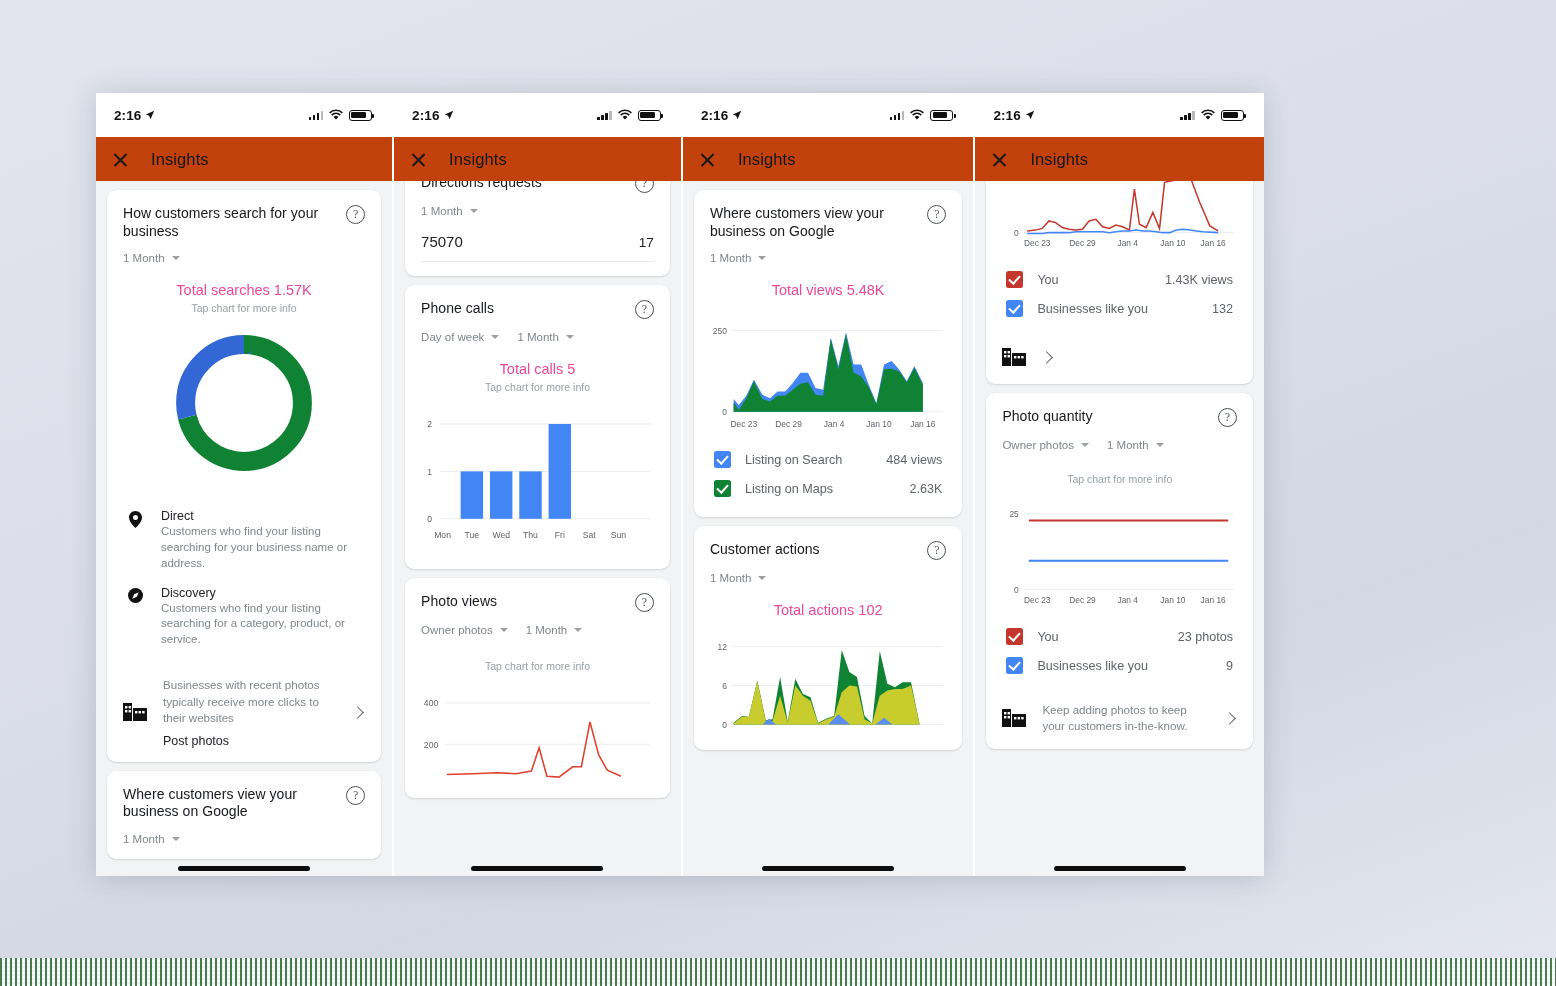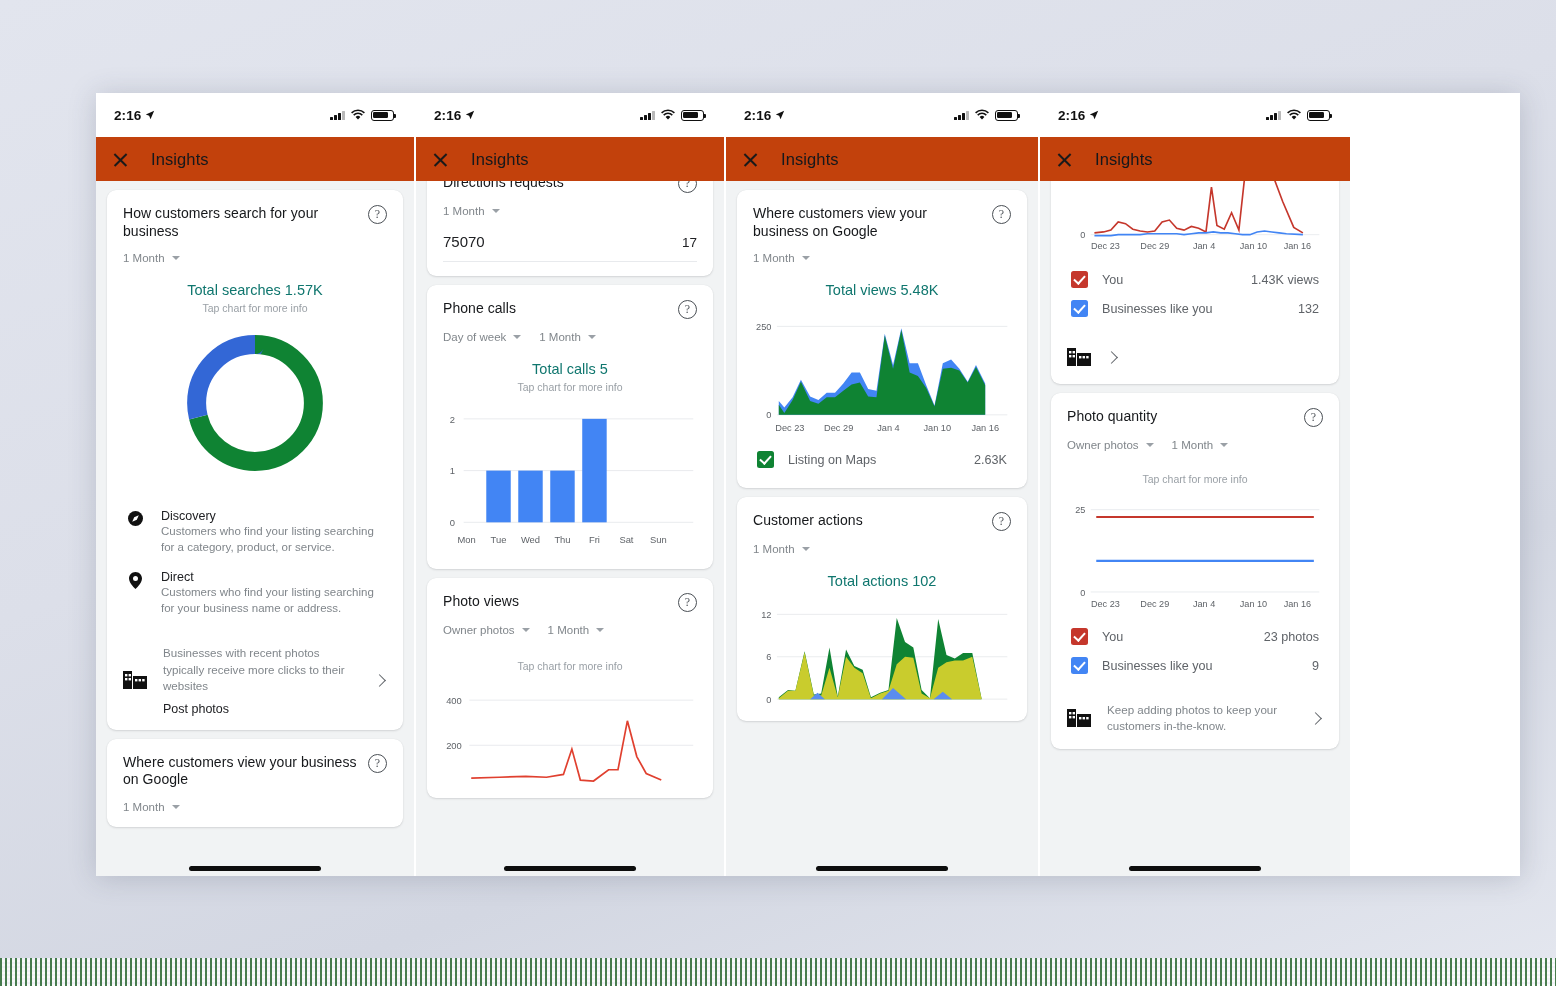--- a/index.html
+++ b/index.html
@@ -16,21 +16,21 @@
   }
   .noise-strip{
     position:absolute; left:0; right:0; bottom:0; height:28px;
     background:
       repeating-linear-gradient(90deg,#2e6b33 0 2px, transparent 2px 5px),
       repeating-linear-gradient(0deg,#ffffff 0 2px, transparent 2px 4px),
       #f4f6fa;
     opacity:.85;
   }
   .canvas{
-    position:absolute; left:96px; top:93px; width:1424px; height:783px;
+    position:absolute; left:96px; top:93px; width:1168px; height:783px;
     background:#ffffff;
     box-shadow:0 2px 26px rgba(60,70,90,.22);
   }
 
   
   .phones{ position:absolute; inset:0; display:flex; }
   .phone{
     position:relative;
     height:100%;
     background:#ffffff;
@@ -93,21 +93,21 @@
     flex:none; width:19px; height:19px; border:1.4px solid #4a4f55; border-radius:50%;
     font-size:12px; line-height:16px; text-align:center; color:#4a4f55; cursor:pointer;
     font-family:"Liberation Serif", serif;
   }
   .filters{ display:flex; gap:18px; margin-top:12px; }
   .filter{ display:flex; align-items:center; gap:7px; cursor:pointer; }
   .filter-label{ font-size:11.5px; color:#80868b; }
   .caret{ width:0;height:0;border-left:4.2px solid transparent;border-right:4.2px solid transparent;border-top:4.6px solid #9aa0a6;}
 
   .metric-center{ text-align:center; margin-top:18px; }
-  .metric-title{ font-size:14.5px; color:#0f766e; }
+  .metric-title{ font-size:14.5px; color:#ec4899; }
   .tap-hint{ font-size:10.5px; color:#9aa0a6; margin-top:4px; }
 
   
   .donut-wrap{ display:flex; justify-content:center; margin:16px 0 6px; }
   .donut{ width:146px; height:146px; }
 
   
   .legend-block{ margin-top:26px; }
   .lrow{ display:flex; gap:16px; padding:7px 2px; }
   .lrow .ic{ width:20px; flex:none; display:flex; justify-content:center; padding-top:2px;}
@@ -207,41 +207,41 @@
           <div class="metric-title">Total searches 1.57K</div>
           <div class="tap-hint">Tap chart for more info</div>
         </div>
         <div class="donut-wrap">
           <svg class="donut" viewBox="0 0 100 100">
             <circle cx="50" cy="50" r="40" fill="none" stroke="#0f8333" stroke-width="13" stroke-dasharray="178.4 72.9" transform="rotate(-90 50 50)"></circle>
             <circle cx="50" cy="50" r="40" fill="none" stroke="#3367d6" stroke-width="13" stroke-dasharray="72.9 178.4" stroke-dashoffset="-178.4" transform="rotate(-90 50 50)"></circle>
           </svg>
         </div>
         <div class="legend-block">
+          <div class="lrow">
+            <div class="ic">
+              <svg width="13" height="17" viewBox="0 0 13 17">
+                    <path d="M6.5 0C2.9 0 0 2.9 0 6.5 0 11.4 6.5 17 6.5 17S13 11.4 13 6.5C13 2.9 10.1 0 6.5 0zm0 9a2.5 2.5 0 1 1 0-5 2.5 2.5 0 0 1 0 5z" fill="#111"></path>
+                  </svg>
+            </div>
+            <div class="txt">
+              <div class="h">Direct</div>
+              <div class="s">Customers who find your listing searching for your business name or address.</div>
+            </div>
+          </div>
           <div class="lrow">
             <div class="ic">
               <svg width="15" height="15" viewBox="0 0 16 16">
                     <circle cx="8" cy="8" r="8" fill="#111"></circle>
                     <path d="M11.5 4.5 6.6 6.6 4.5 11.5 9.4 9.4z" fill="#fff"></path>
                   </svg>
             </div>
             <div class="txt">
               <div class="h">Discovery</div>
               <div class="s">Customers who find your listing searching for a category, product, or service.</div>
-            </div>
-          </div>
-          <div class="lrow">
-            <div class="ic">
-              <svg width="13" height="17" viewBox="0 0 13 17">
-                    <path d="M6.5 0C2.9 0 0 2.9 0 6.5 0 11.4 6.5 17 6.5 17S13 11.4 13 6.5C13 2.9 10.1 0 6.5 0zm0 9a2.5 2.5 0 1 1 0-5 2.5 2.5 0 0 1 0 5z" fill="#111"></path>
-                  </svg>
-            </div>
-            <div class="txt">
-              <div class="h">Direct</div>
-              <div class="s">Customers who find your listing searching for your business name or address.</div>
             </div>
           </div>
         </div>
         <div class="promo">
           <div class="ic">
             <svg width="24" height="21" viewBox="0 0 24 21">
                   <path d="M0 3v18h9V3zM10 8v13h14V8z" fill="#111"></path>
                   <g fill="#fff">
                     <rect x="2" y="6" width="2.4" height="2.4"></rect>
                     <rect x="5.6" y="6" width="2.4" height="2.4"></rect>
@@ -457,20 +457,25 @@
 
             <path fill="#0f8333" d="M28,97 L34,106 L43,92 L52,72 L62,93 L71,96 L80,89 L89,89 L98,82 L107,75 L116,73 L125,88 L134,89 L143,22 L152,58 L161,16 L170,62 L179,66 L188,79 L197,99 L206,58 L215,57 L224,60 L233,73 L242,56 L252,76 L252,108 L28,108 Z"></path>
             <text class="axis-lab" x="40" y="126" text-anchor="middle">Dec 23</text>
             <text class="axis-lab" x="93" y="126" text-anchor="middle">Dec 29</text>
             <text class="axis-lab" x="147" y="126" text-anchor="middle">Jan 4</text>
             <text class="axis-lab" x="200" y="126" text-anchor="middle">Jan 10</text>
             <text class="axis-lab" x="252" y="126" text-anchor="middle">Jan 16</text>
           </svg>
         </div>
         <div class="cbrow">
+          <span class="cb blue"></span>
+          <span class="n">Listing on Search</span>
+          <span class="v">484 views</span>
+        </div>
+        <div class="cbrow">
           <span class="cb green"></span>
           <span class="n">Listing on Maps</span>
           <span class="v">2.63K</span>
         </div>
       </div>
 
       <div class="card">
         <div class="card-head">
           <div class="card-title">Customer actions</div>
           <div class="help">?</div>

